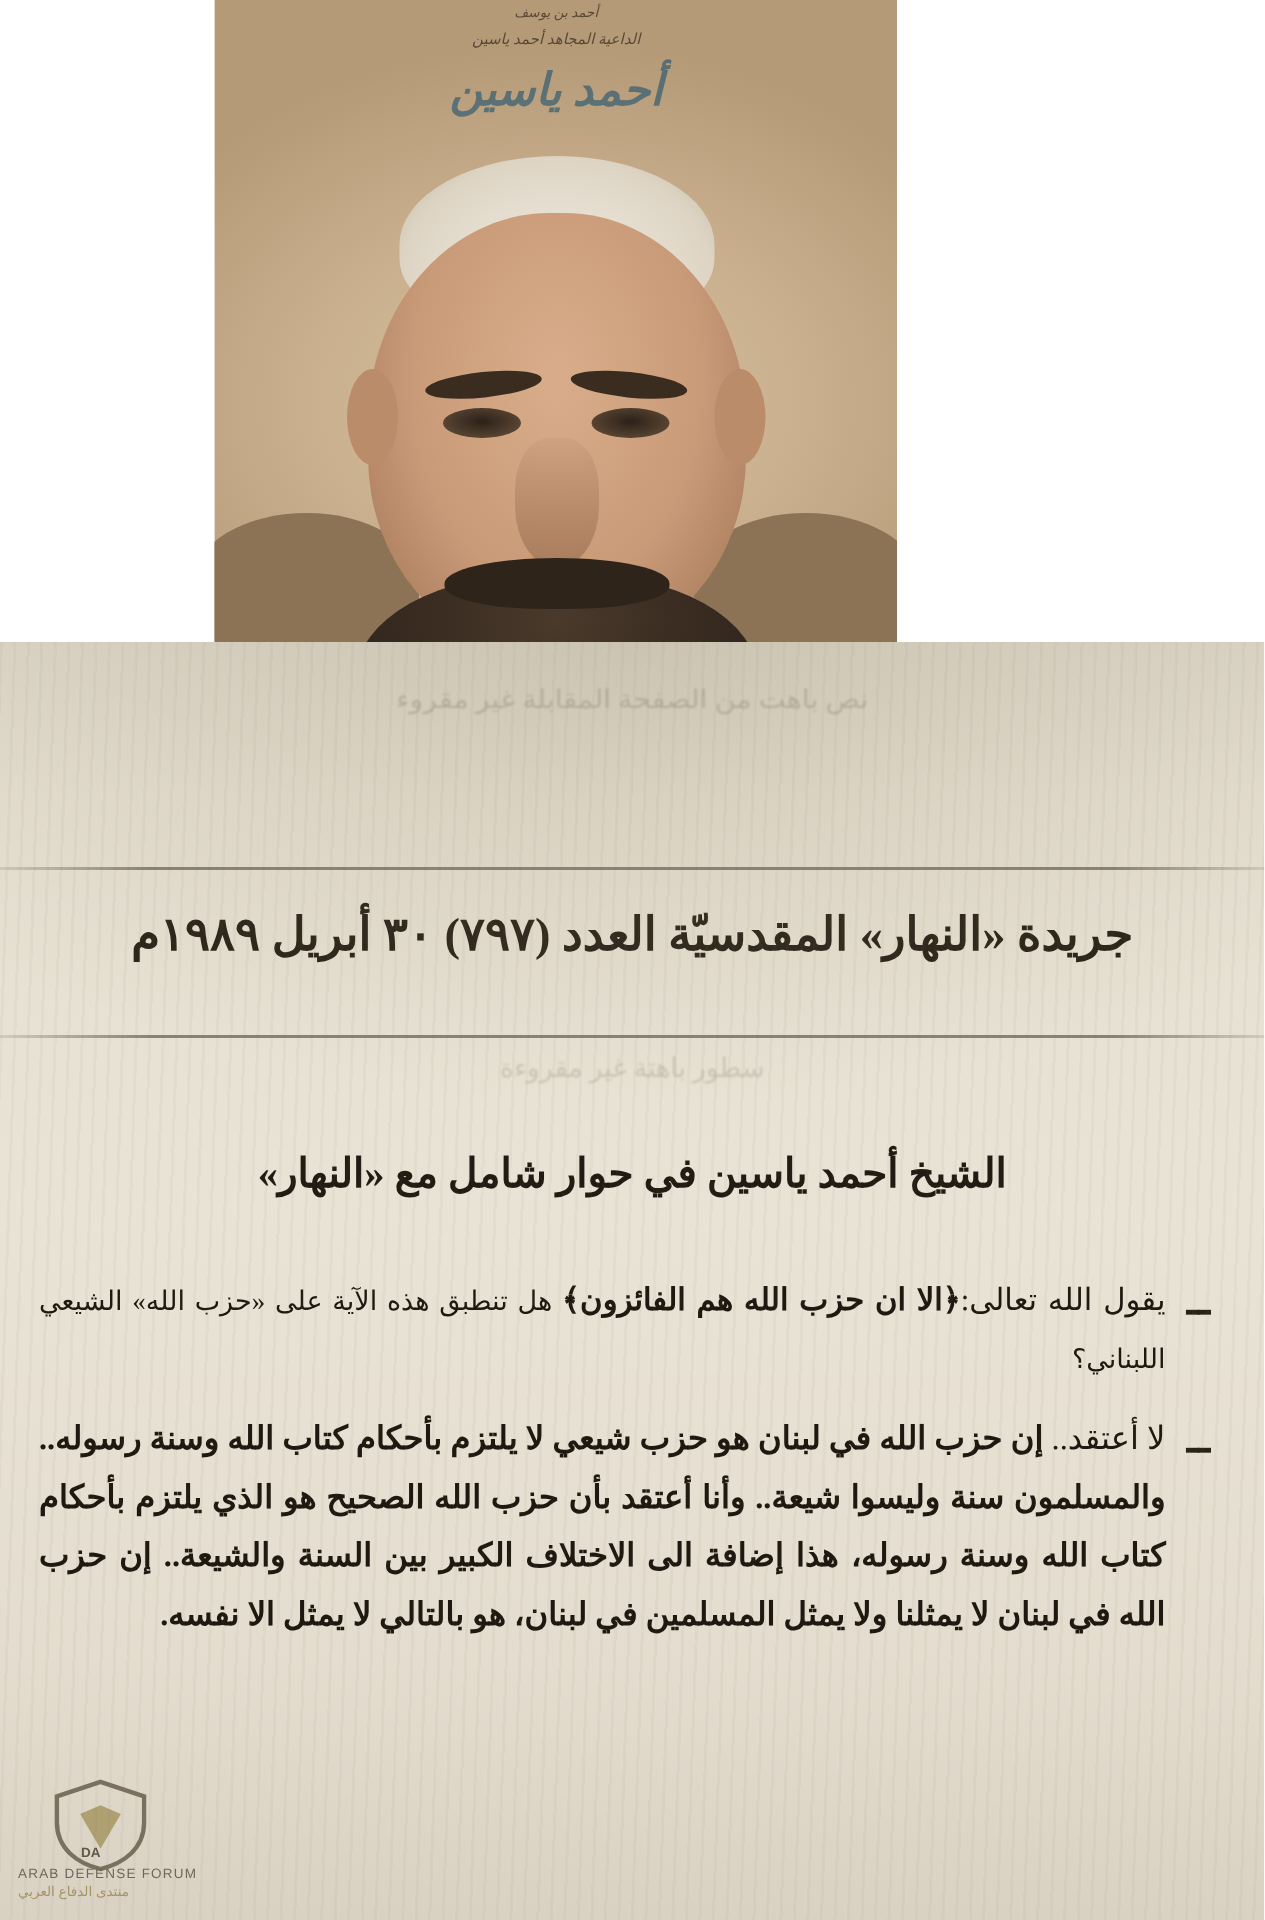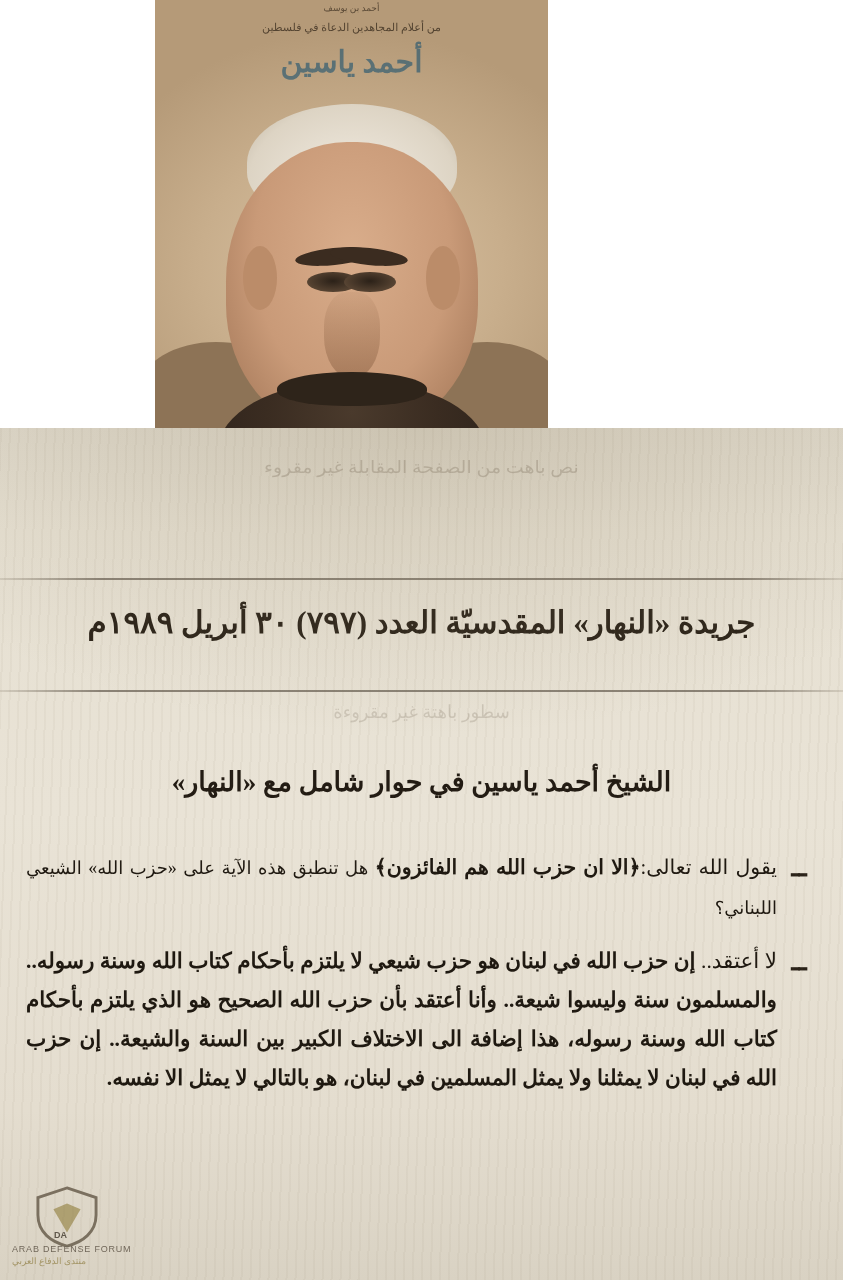--- a/index.html
+++ b/index.html
@@ -19,26 +19,27 @@
     position: relative;
     width: 843px;
     height: 1280px;
     background: #ffffff;
     overflow: hidden;
   }
 
   
   .photo-block {
     position: absolute;
-    left: 155px;
+    left: 143px;
     top: 0;
-    width: 393px;
+    width: 455px;
     height: 432px;
     background: #c9b79d;
     overflow: hidden;
+    font-style: italic;
   }
   .photo-bg {
     position: absolute;
     inset: 0;
     background:
       radial-gradient(ellipse 70% 55% at 50% 62%, #d8c2a2 0%, #c8ae8c 55%, #b59a78 100%);
   }
   .photo-caption {
     position: absolute;
     top: 2px;
@@ -308,21 +309,21 @@
 </head>
 <body>
 
 <div class="page">
 
   <div class="photo-block">
     <div class="photo-bg"></div>
 
     <div class="photo-caption">
       <div class="l1">أحمد بن يوسف</div>
-      <div class="l2">من أعلام المجاهدين الدعاة في فلسطين</div>
+      <div class="l3">الداعية المجاهد أحمد ياسين</div>
       <div class="l4">أحمد ياسين</div>
     </div>
 
     <div class="face-wrap">
       <div class="shoulder-l"></div>
       <div class="shoulder-r"></div>
       <div class="cap"></div>
       <div class="head"></div>
       <div class="ear-l"></div>
       <div class="ear-r"></div>

